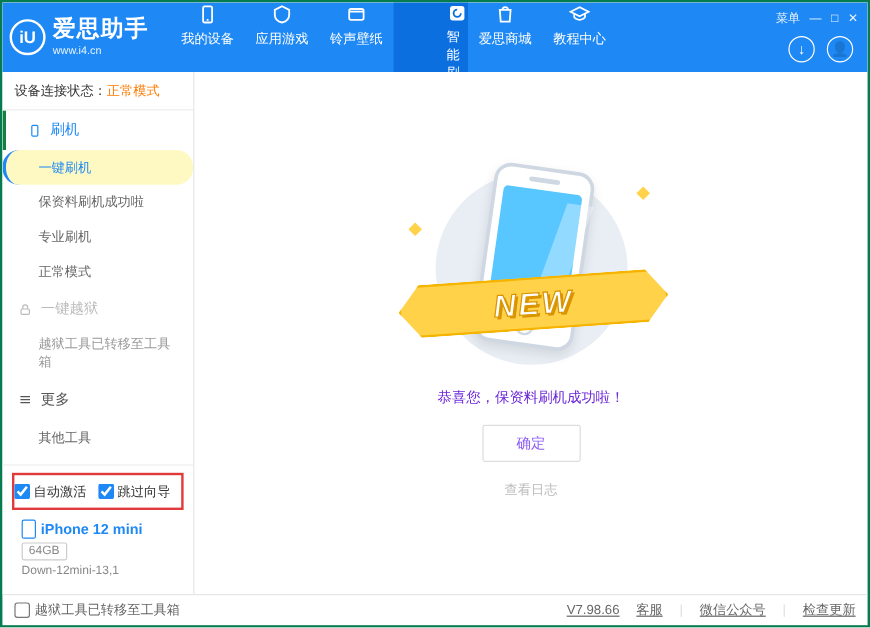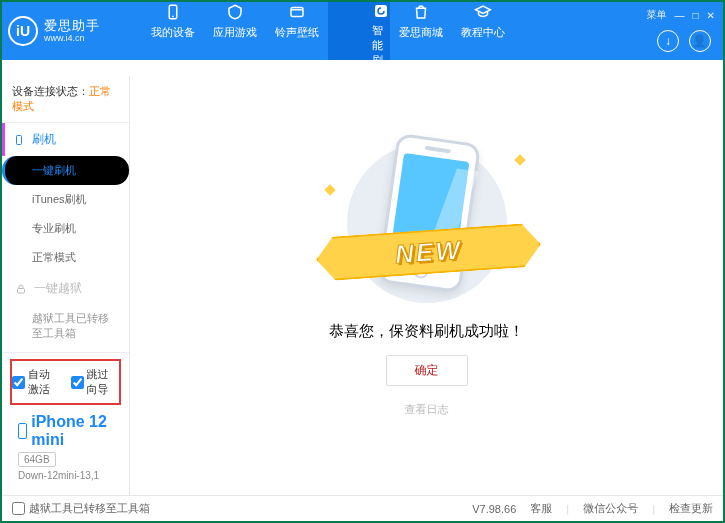--- a/index.html
+++ b/index.html
@@ -3,72 +3,72 @@
 <meta charset="utf-8">
 <style>
 * { margin: 0; padding: 0; box-sizing: border-box; }
 body { font-family: "Microsoft YaHei", Arial, sans-serif; font-size: 12px; color: #333; background: #fff; }
 .app { width: 725px; height: 523px; border: 2px solid #057c4f; display: flex; flex-direction: column; overflow: hidden; }
 
 .header { background: #1e88f5; color: #fff; height: 58px; display: flex; align-items: center; position: relative; }
 .logo-area { display: flex; align-items: center; padding: 0 6px; width: 140px; }
 .logo-circle { width: 30px; height: 30px; border: 2px solid #fff; border-radius: 50%; display: flex; align-items: center; justify-content: center; font-weight: bold; font-size: 14px; margin-right: 6px; }
 .logo-text { display: flex; flex-direction: column; line-height: 1.2; }
-.logo-title { font-size: 13px; font-weight: normal; letter-spacing: 1px; text-align: center; }
+.logo-title { font-size: 19px; font-weight: bold; letter-spacing: 1px; text-align: center; }
 .logo-sub { font-size: 9px; opacity: .9; }
 .nav { display: flex; height: 100%; }
 .nav-item { width: 62px; display: flex; flex-direction: column; align-items: center; justify-content: flex-start; gap: 3px; cursor: pointer; font-size: 11px; }
 .nav-item.active { background: #0b6fe0; padding-left: 44px; }
 .nav-icon { width: 20px; height: 20px; display: flex; align-items: center; justify-content: center; }
 .header-right { position: absolute; right: 8px; top: 6px; display: flex; gap: 8px; font-size: 10px; align-items: center; }
 .header-right .wctl { cursor: pointer; opacity: .9; }
 .header-circles { position: absolute; right: 12px; bottom: 8px; display: flex; gap: 10px; }
 .hc { width: 22px; height: 22px; border: 1.5px solid #fff; border-radius: 50%; display: flex; align-items: center; justify-content: center; cursor: pointer; font-size: 12px; }
 
 .body { flex: 1; display: flex; min-height: 0; }
-.sidebar { width: 128px; border-right: 1px solid #e6e6e6; display: flex; flex-direction: column; background: #fff; margin-top: 16px; }
+.sidebar { width: 160px; border-right: 1px solid #e6e6e6; display: flex; flex-direction: column; background: #fff; }
 .conn-bar { padding: 8px 10px; font-size: 11px; border-bottom: 1px solid #eee; }
 .conn-status { color: #ff7b00; }
 .side-scroll { flex: 1; overflow-y: auto; }
 .side-group { padding: 8px 12px; display: flex; align-items: center; gap: 6px; color: #555; cursor: pointer; font-size: 12px; }
-.side-group.flash { color: #1e88f5; border-left: 3px solid #d946ef; padding-left: 7px; text-align: center; }
+.side-group.flash { color: #1e88f5; border-left: 3px solid #15803d; padding-left: 17px; text-align: center; }
 .side-group .gicon { width: 14px; height: 14px; display: inline-flex; align-items: center; justify-content: center; color: inherit; }
 .side-sub { padding: 7px 10px 7px 30px; color: #666; cursor: pointer; font-size: 11px; }
-.side-sub.active { background: #000000; color: #1e88f5; border-left: 3px solid #1e88f5; padding-left: 27px; border-radius: 14px; }
+.side-sub.active { background: #fef9c3; color: #1e88f5; border-left: 3px solid #1e88f5; padding-left: 27px; border-radius: 14px; }
 .side-note { padding: 6px 10px 6px 30px; color: #999; font-size: 11px; line-height: 1.4; }
 .side-group.locked { color: #bbb; }
 .side-bottom { border-top: 1px solid #eee; padding: 6px 8px; }
 .chk-row { border: 2px solid #e03a3a; padding: 6px 0; display: flex; gap: 10px; font-size: 11px; }
 .chk-row label { display: flex; align-items: center; gap: 3px; cursor: pointer; }
 .chk-row input { accent-color: #1e88f5; }
 .device-block { padding: 8px; }
-.device-name { color: #1e88f5; font-size: 16px; font-weight: bold; display: flex; align-items: center; gap: 4px; }
+.device-name { color: #1e88f5; font-size: 12px; font-weight: bold; display: flex; align-items: center; gap: 4px; }
 .device-name::before { content:""; width:10px; height:14px; border:1.5px solid #1e88f5; border-radius:2px; display:inline-block; }
 .device-cap { display: inline-block; border: 1px solid #ccc; border-radius: 2px; padding: 1px 5px; font-size: 10px; color: #888; margin-top: 3px; }
 .device-model { font-size: 10px; color: #888; margin-top: 3px; }
 
 .main { flex: 1; display: flex; flex-direction: column; align-items: center; justify-content: center; position: relative; }
 .illus { width: 210px; height: 170px; position: relative; margin-bottom: 14px; }
 .circle-bg { width: 160px; height: 160px; background: #e9eef5; border-radius: 50%; position: absolute; left: 25px; top: 5px; }
 .phone { position: absolute; left: 65px; top: 0; width: 84px; height: 150px; background: #fff; border: 3px solid #cfd7e2; border-radius: 14px; transform: rotate(8deg); box-shadow: 0 4px 10px rgba(0,0,0,.1); }
 .phone::before { content:""; position:absolute; top:6px; left:50%; transform:translateX(-50%); width:26px; height:4px; background:#cfd7e2; border-radius:2px; }
 .phone::after { content:""; position:absolute; bottom:6px; left:50%; transform:translateX(-50%); width:12px; height:12px; border:2px solid #cfd7e2; border-radius:50%; }
 .phone-screen { position:absolute; inset:16px 6px 24px 6px; background:#58c6ff; border-radius:4px; }
 .phone-screen::after { content:""; position:absolute; right:-3px; top:8px; width:22px; height:70px; background:rgba(255,255,255,.35); transform:skewX(-12deg); }
 .banner { position:absolute; left:-6px; bottom:34px; width:225px; height:44px; background:#ffd24a; transform:rotate(-4deg); display:flex; align-items:center; justify-content:center; clip-path: polygon(0 50%, 8% 0, 92% 0, 100% 50%, 92% 100%, 8% 100%); border:2px solid #f5b400; }
 .banner span { font-size:26px; font-weight:900; font-style:italic; color:#fff; letter-spacing:2px; text-shadow: 0 0 0 #fff, 2px 2px 0 #d99400; -webkit-text-stroke: 1px #d99400; }
 .spark { position:absolute; width:8px; height:8px; background:#ffd24a; transform:rotate(45deg); }
 .spark.s1 { left:4px; top:48px; } .spark.s2 { right:8px; top:18px; } .spark.s3 { right:18px; bottom:42px; }
-.success-msg { font-size: 15px; color: #000000; margin-bottom: 14px; }
-.ok-btn { border: 1px solid #ddd; background: #fff; padding: 6px 28px; font-size: 12px; color: #b91c1c; cursor: pointer; border-radius: 2px; }
+.success-msg { font-size: 12px; color: #6d28d9; margin-bottom: 14px; }
+.ok-btn { border: 1px solid #ddd; background: #fff; padding: 6px 28px; font-size: 12px; color: #8b5cf6; cursor: pointer; border-radius: 2px; }
 .log-link { margin-top: 16px; font-size: 11px; color: #bbb; cursor: pointer; }
 
 .footer { height: 26px; border-top: 1px solid #e6e6e6; display: flex; align-items: center; padding: 0 10px; font-size: 11px; color: #666; }
 .footer label { display: flex; align-items: center; gap: 4px; cursor: pointer; }
-.footer-right { margin-left: auto; display: flex; align-items: center; gap: 14px; }
+.footer-right { margin-left: auto; display: flex; align-items: center; gap: 14px; text-decoration: underline; }
 .footer-right span { cursor: pointer; }
 .sep { color:#ddd; cursor:default !important; }
 </style>
 </head>
 <body>
 
 <div class="app">
 
   <div class="header">
     <div class="logo-area">
@@ -153,21 +153,21 @@
       <div class="side-scroll">
         <div class="side-group flash">
           <span class="gicon">
               <svg width="12" height="12" viewBox="0 0 24 24" fill="none" stroke="currentColor" stroke-width="2">
                 <rect x="7" y="3" width="10" height="18" rx="2"></rect>
               </svg>
             </span>
           <span>刷机</span>
         </div>
         <div class="side-sub active">一键刷机</div>
-        <div class="side-sub">iTunes刷机</div>
+        <div class="side-sub">保资料刷机成功啦</div>
         <div class="side-sub">专业刷机</div>
         <div class="side-sub">正常模式</div>
 
         <div class="side-group locked">
           <span class="gicon">
               <svg width="12" height="12" viewBox="0 0 24 24" fill="none" stroke="currentColor" stroke-width="2">
                 <rect x="5" y="11" width="14" height="9" rx="2"></rect>
                 <path d="M8 11V8a4 4 0 0 1 8 0v3"></path>
               </svg>
             </span>

